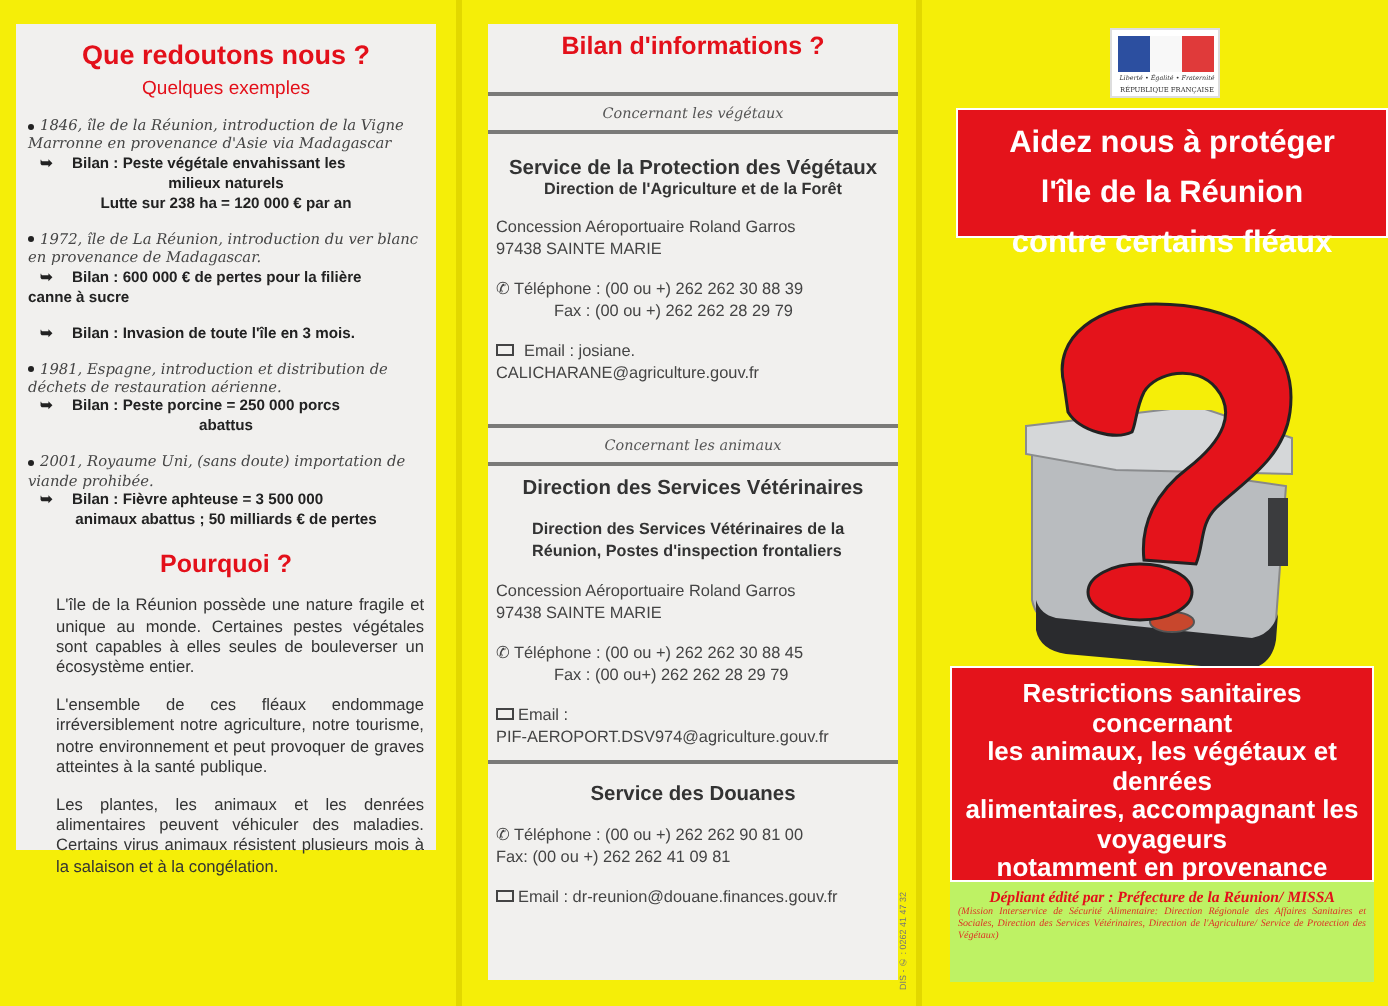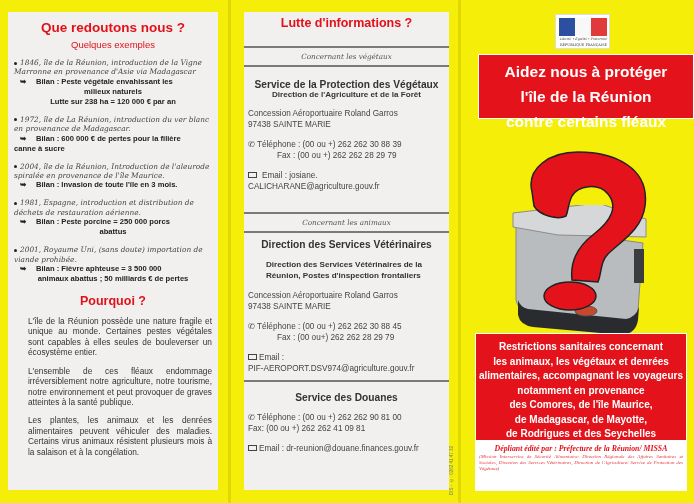--- a/index.html
+++ b/index.html
@@ -2,21 +2,21 @@
 <html><head>
 <meta charset="utf-8">
 <style>
   * { box-sizing: border-box; margin: 0; padding: 0; }
   html, body { width: 694px; height: 503px; overflow: hidden; }
   body { background: #f5ee08; font-family: "Liberation Sans", sans-serif; position: relative; }
   .fold { position: absolute; top: 0; width: 3px; height: 503px; background: #e2d800; }
   .white { position: absolute; background: #f1f0ee; }
 
   
-  #left-box { left: 8px; top: 12px; width: 210px; height: 478px; padding: 0 6px; }
+  #left-box { left: 8px; top: 12px; width: 210px; height: 413px; padding: 0 6px; }
   .red-title { color: #e3101a; font-weight: bold; text-align: center; }
   .t1 { font-size: 13.5px; margin-top: 8px; }
   .t1b { font-size: 9.5px; margin-top: 4px; color: #e3101a; text-align: center; }
   .item { margin-top: 8px; font-size: 7.4px; line-height: 9.4px; color: #222; }
   .hist { font-family: "DejaVu Serif", serif; font-style: italic; color: #444; }
   .bullet { display: inline-block; width: 3px; height: 3px; background: #222; border-radius: 50%; margin-right: 3px; vertical-align: middle; }
   .bilan { font-weight: bold; font-size: 7.6px; line-height: 10px; color: #222; }
   .bilan .arrow { display: inline-block; width: 22px; padding-left: 6px; }
   .center { text-align: center; }
   .t2 { font-size: 12.5px; margin-top: 10px; }
@@ -38,23 +38,23 @@
   .flag .white-f { position: absolute; left: 19px; top: 3px; width: 16px; height: 18px; background: #f8f8f8; }
   .flag .redf { position: absolute; left: 35px; top: 3px; width: 16px; height: 18px; background: #e03a3a; }
   .flag .motto { position: absolute; left: 2px; top: 22px; width: 51px; font-size: 3.2px; text-align: center; color: #333; font-family: "DejaVu Serif", serif; font-style: italic; }
   .flag .rep { position: absolute; left: 2px; top: 28px; width: 51px; font-size: 3.4px; text-align: center; color: #333; font-family: "DejaVu Serif", serif; }
 
   .red-banner { position: absolute; background: #e4131b; color: #fff; font-weight: bold; text-align: center; border: 1px solid #fff; }
   #hero { left: 478px; top: 54px; width: 216px; height: 65px; padding-top: 4px; }
   #hero .l { font-size: 15.5px; line-height: 25px; }
 
   #restr { left: 475px; top: 333px; width: 212px; height: 108px; padding-top: 6px; }
-  #restr .l { font-size: 10px; line-height: 14.5px; }
+  #restr .l { font-size: 13px; line-height: 14.5px; }
 
-  .editor { position: absolute; left: 475px; top: 441px; width: 212px; height: 50px; background: #ffffff; padding: 3px 4px; }
+  .editor { position: absolute; left: 475px; top: 441px; width: 212px; height: 50px; background: #bef264; padding: 3px 4px; }
   .editor .h { color: #e3101a; font-family: "Liberation Serif", serif; font-style: italic; font-weight: bold; font-size: 7.8px; text-align: center; }
   .editor .b { color: #e3101a; font-family: "Liberation Serif", serif; font-style: italic; font-size: 5px; line-height: 6px; text-align: justify; margin-top: 1px; opacity: .85; }
 
   .barcode { position: absolute; left: 449px; top: 440px; width: 8px; height: 55px; writing-mode: vertical-rl; transform: rotate(180deg); font-size: 4.5px; color: #777; }
 
   .cooler { position: absolute; left: 508px; top: 205px; }
 </style>
 </head>
 <body>
 
@@ -72,21 +72,20 @@
     <div class="bilan center">Lutte sur 238 ha = 120 000 € par an</div>
   </div>
 
   <div class="item">
     <div class="hist"><span class="bullet"></span><span>1972, île de La Réunion, introduction du ver blanc en provenance de Madagascar.</span></div>
     <div class="bilan"><span class="arrow">➥</span><span>Bilan : 600 000 € de pertes pour la filière</span></div>
     <div class="bilan">canne à sucre</div>
   </div>
 
   <div class="item">
-    <div class="hist"><span class="bullet"></span><span>2004, île de la Réunion, Introduction de l'aleurode spiralée en provenance de l'île Maurice.</span></div>
     <div class="bilan"><span class="arrow">➥</span><span>Bilan : Invasion de toute l'île en 3 mois.</span></div>
   </div>
 
   <div class="item">
     <div class="hist"><span class="bullet"></span><span>1981, Espagne, introduction et distribution de déchets de restauration aérienne.</span></div>
     <div class="bilan"><span class="arrow">➥</span><span>Bilan : Peste porcine = 250 000 porcs</span></div>
     <div class="bilan center">abattus</div>
   </div>
 
   <div class="item">
@@ -95,21 +94,21 @@
     <div class="bilan center">animaux abattus ; 50 milliards € de pertes</div>
   </div>
 
   <div class="red-title t2">Pourquoi ?</div>
   <div class="para">L'île de la Réunion possède une nature fragile et unique au monde. Certaines pestes végétales sont capables à elles seules de bouleverser un écosystème entier.</div>
   <div class="para">L'ensemble de ces fléaux endommage irréversiblement notre agriculture, notre tourisme, notre environnement et peut provoquer de graves atteintes à la santé publique.</div>
   <div class="para">Les plantes, les animaux et les denrées alimentaires peuvent véhiculer des maladies. Certains virus animaux résistent plusieurs mois à la salaison et à la congélation.</div>
 </div>
 
 <div class="white" id="mid-box">
-  <div class="mid-title">Lutte d'informations ?</div>
+  <div class="mid-title">Bilan d'informations ?</div>
   <div class="rule"></div>
   <div class="concern">Concernant les végétaux</div>
   <div class="rule"></div>
 
   <div style="padding-top:12px;">
     <div class="svc-title">Service de la Protection des Végétaux</div>
     <div class="svc-sub center">Direction de l'Agriculture et de la Forêt</div>
     <div class="gap"></div>
     <div class="info">Concession Aéroportuaire Roland Garros</div>
     <div class="info">97438 SAINTE MARIE</div>

